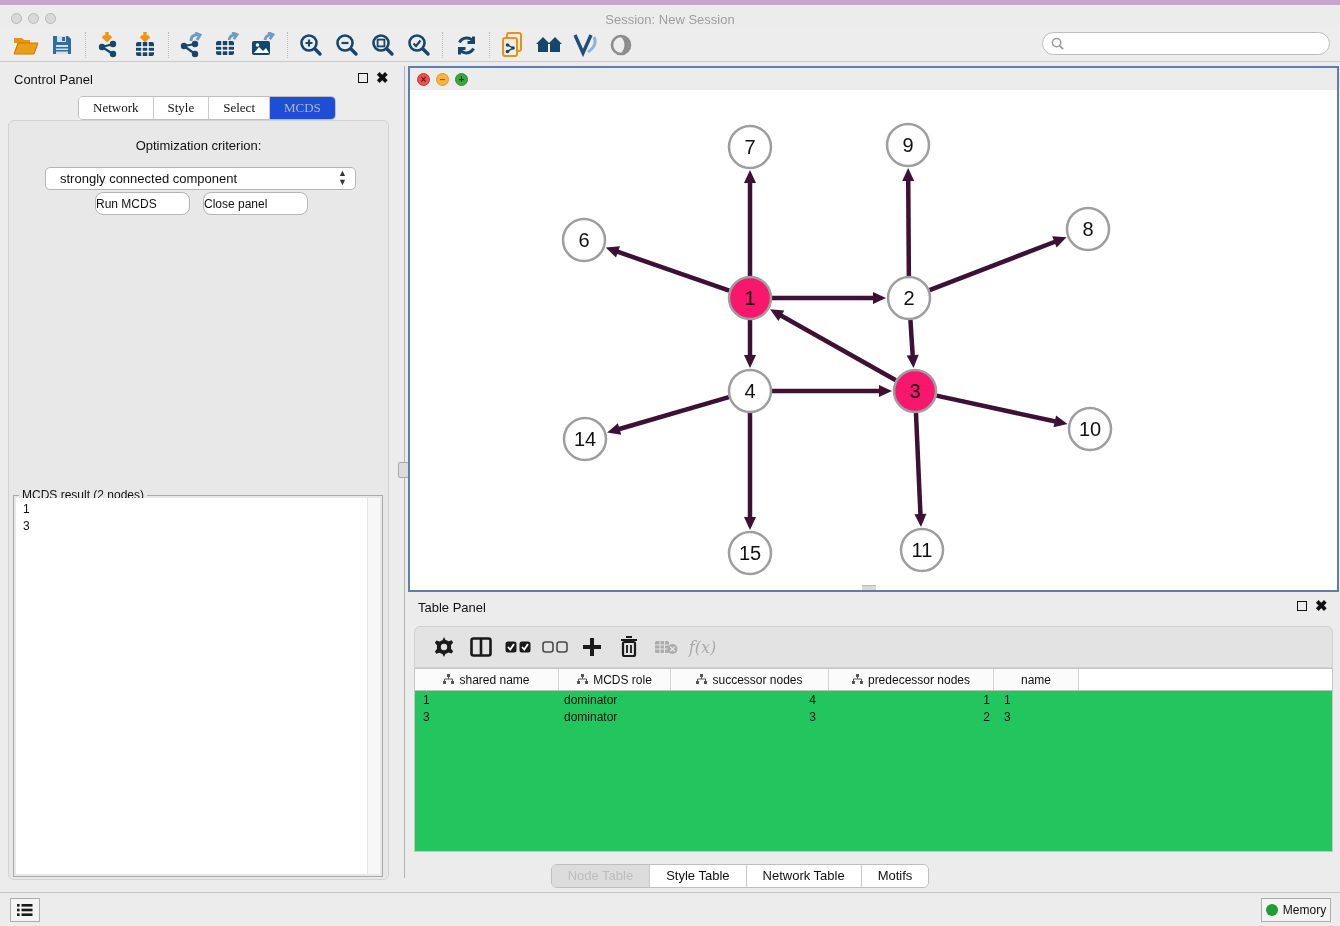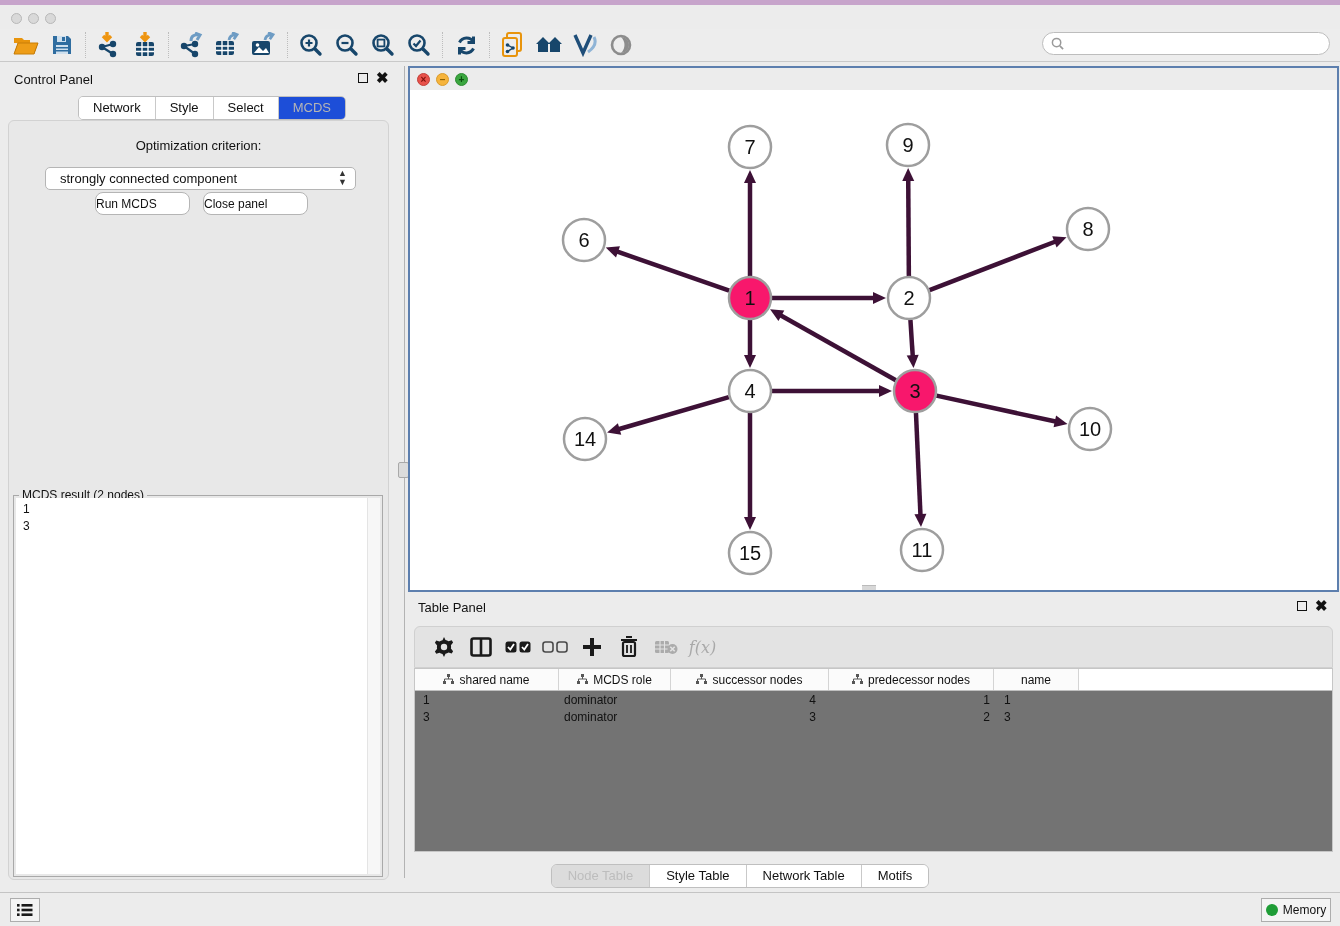--- a/index.html
+++ b/index.html
@@ -20,21 +20,21 @@
     border:1px solid #BDBDBD;border-radius:12px;display:flex;align-items:center;
     padding-left:8px;box-sizing:border-box;}
   .search input{border:none;outline:none;flex:1;font-size:12px;background:transparent;
     font-family:"Liberation Sans",sans-serif;}
   
   .cp-header{position:absolute;left:14px;top:72px;font-size:13px;}
   .panel-btns{position:absolute;display:flex;gap:8px;align-items:center;}
   .float-box{width:10px;height:10px;border:1.5px solid #111;display:inline-block;box-sizing:border-box;}
   .close-x{font-size:15px;font-weight:bold;line-height:10px;}
   .cp-tabs{position:absolute;left:78px;top:96px;display:flex;height:22px;
-    border:1px solid #BFBFBF;border-radius:5px;overflow:hidden;font-size:13px;}
+    border:1px solid #BFBFBF;border-radius:5px;overflow:hidden;font-size:13px;font-family:Liberation Serif, serif;}
   .cp-tab{padding:3px 14px 0 14px;background:#fff;border-right:1px solid #C9C9C9;}
   .cp-tab:last-child{border-right:none;}
   .cp-tab.inactive-sel{background:#1d4ed8;color:#B5B5B5;text-align:center;}
   .cp-body{position:absolute;left:8px;top:120px;width:379px;height:758px;background:#E8E8E8;
     border:1px solid #D2D2D2;border-radius:6px;}
   .opt-label{position:absolute;left:0;top:17px;width:100%;text-align:center;font-size:13px;}
   .dropdown{position:absolute;left:36px;top:46px;width:311px;height:23px;background:#fff;
     border:1px solid #B5B5B5;border-radius:5px;font-size:13px;display:flex;align-items:center;
     padding-left:14px;box-sizing:border-box;}
   .dd-stepper{position:absolute;right:8px;top:1px;font-size:9px;color:#333;line-height:9px;text-align:center;}
@@ -64,21 +64,21 @@
   .t-grn{background:#3AA63F;border:1px solid #2E8B33;color:#0B4D0E;}
   .canvas{position:absolute;left:0;top:22px;width:927px;height:500px;background:#fff;}
   .resize-grip{position:absolute;left:452px;bottom:0px;width:14px;height:4px;background:#D8D8D8;border-top:1px solid #BBB;}
   
   .tp-header{position:absolute;left:418px;top:600px;font-size:13px;}
   .tp-toolbar{position:absolute;left:414px;top:626px;width:919px;height:42px;background:#E3E3E3;
     border:1px solid #D0D0D0;border-radius:6px 6px 0 0;display:flex;align-items:center;
     padding-left:10px;box-sizing:border-box;}
   .tp-icon{width:37px;height:34px;display:flex;align-items:center;justify-content:center;}
   .fx{font-family:"DejaVu Serif",serif;font-style:italic;font-size:16px;color:#A9A9A9;}
-  .tablebox{position:absolute;left:414px;top:668px;width:919px;height:184px;background:#737373;
+  .tablebox{position:absolute;left:414px;top:668px;width:919px;height:184px;background:#22c55e;
     border:1px solid #C6C6C6;box-sizing:border-box;overflow:hidden;}
   .thead{display:flex;height:21px;border-bottom:1px solid #BFBFBF;background:#FBFBFB;font-size:12px;}
   .th{display:flex;align-items:center;justify-content:center;gap:5px;border-right:1px solid #D4D4D4;
     box-sizing:border-box;color:#111;}
   .trow{display:flex;height:17px;font-size:12px;align-items:center;}
   .td{box-sizing:border-box;overflow:hidden;white-space:nowrap;}
   .tp-tabs{position:absolute;left:0;top:864px;width:100%;display:flex;justify-content:center;}
   .tp-tabs-inner{display:flex;height:22px;border:1px solid #BFBFBF;border-radius:6px;overflow:hidden;
     font-size:13px;margin-left:140px;}
   .tp-tab{padding:3px 16px 0 16px;background:#fff;border-right:1px solid #C9C9C9;}
@@ -97,20 +97,21 @@
 </head>
 <body>
 
 <div class="screen">
 
   <div class="topstrip"></div>
   <div class="titlebar">
     <span class="tl-dot" style="left:11px"></span>
     <span class="tl-dot" style="left:28px"></span>
     <span class="tl-dot" style="left:45px"></span>
+    <div class="title-text">Session: New Session</div>
   </div>
 
   <div class="toolbar">
     <span class="tb-icon">
       <svg width="26" height="22" viewBox="0 0 26 22">
           <path d="M1 4 h8 l2 2 h6 v3 H1 z" fill="#E8940C"></path>
           <path d="M1 20 L5 9 h20 L21 20 z" fill="#F2A javax"></path>
           <path d="M1 20 L5 9 h20 L21 20 z" fill="#EE9D17" stroke="#C87E08"></path>
         </svg>
     </span>

